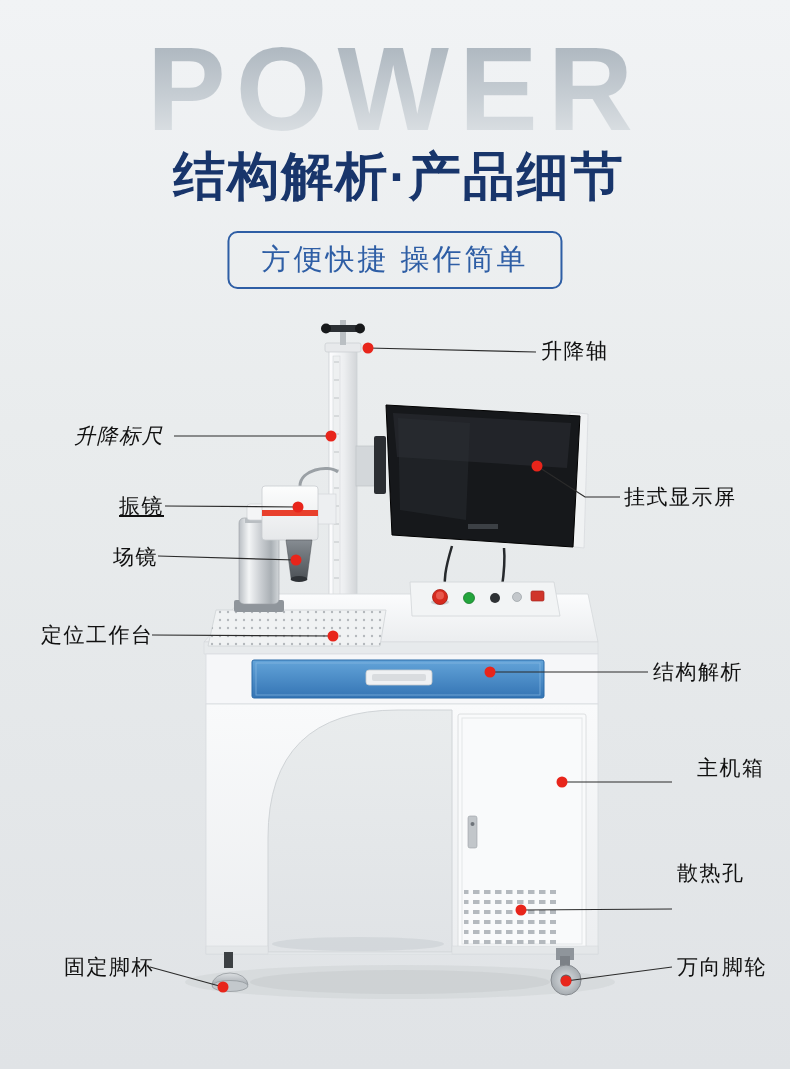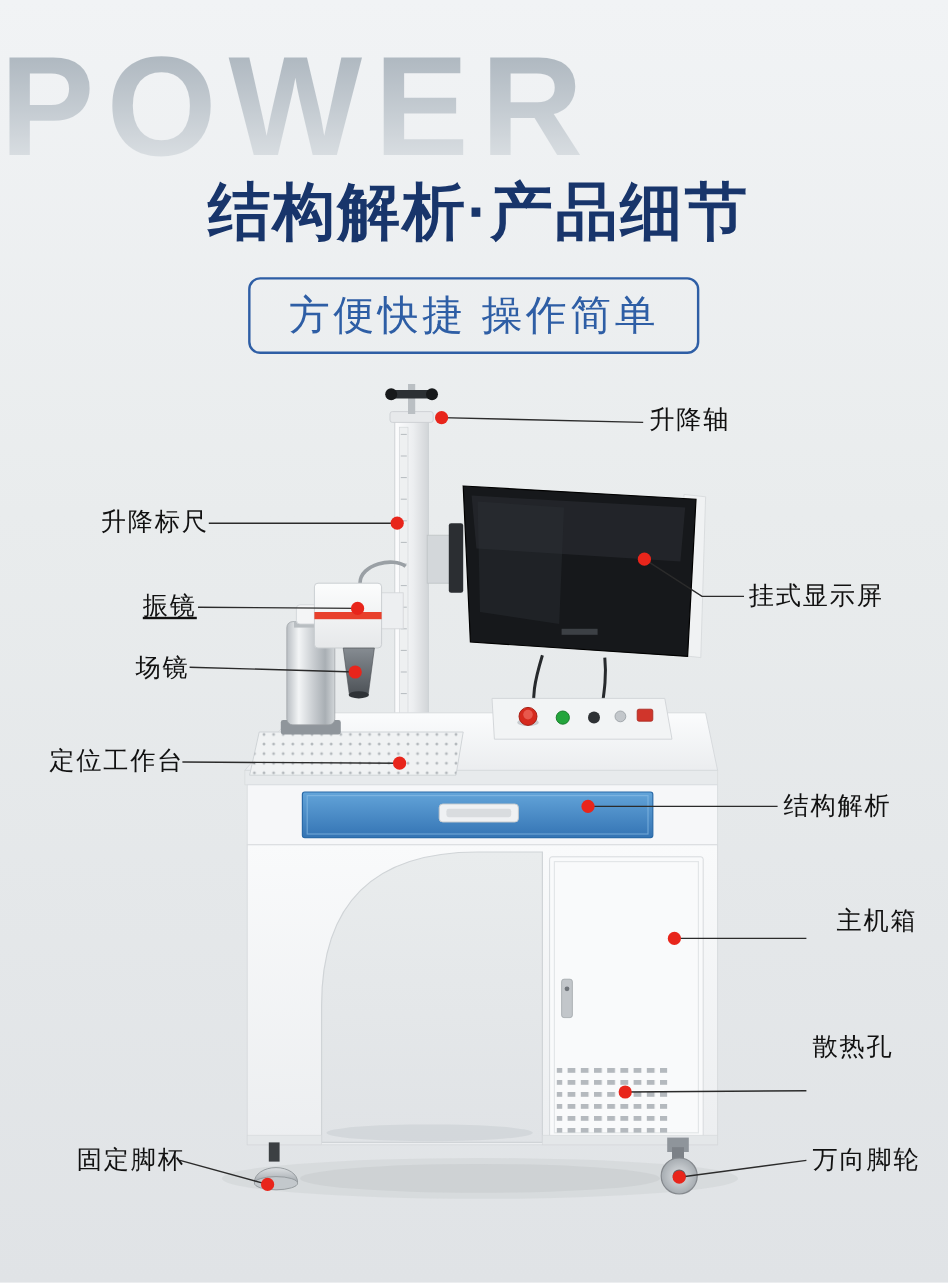--- a/index.html
+++ b/index.html
@@ -2,38 +2,38 @@
 <html><head>
 <meta charset="utf-8">
 <style>
   html,body{margin:0;padding:0;}
   .page{
     position:relative; width:790px; height:1069px; overflow:hidden;
     background:linear-gradient(180deg,#f1f3f5 0%,#e9eced 40%,#e0e3e6 100%);
     font-family:"Liberation Sans","DejaVu Sans",sans-serif;
   }
   .watermark{
-    position:absolute; top:30px; left:0; width:100%; 
+    position:absolute; top:30px; left:0; width:100%; text-align:center;
     font-size:118px; font-weight:700; letter-spacing:10px; line-height:1;
     background:linear-gradient(180deg,#a7b1ba 0%,#c6cdd3 55%,#e1e5e8 100%);
     -webkit-background-clip:text; background-clip:text; color:transparent;
     user-select:none;
   }
   .title{
     position:absolute; top:138px; left:0; width:100%; margin:4px;
     text-align:center; font-size:52px; font-weight:700; color:#18356b;
     letter-spacing:2px;
   }
   .subtitle-box{
     position:absolute; top:231px; left:50%; transform:translateX(-50%);
     border:2px solid #2e5ea5; border-radius:10px; padding:7px 32px;
     background:transparent;
   }
   .subtitle-box span{
-    font-size:34px; color:#2e5ea5; letter-spacing:3px; font-weight:500;
+    font-size:29px; color:#2e5ea5; letter-spacing:3px; font-weight:500;
     white-space:nowrap;
   }
   .callout-label{
     position:absolute; font-size:21px; color:#111; font-weight:500;
     letter-spacing:1.5px; white-space:nowrap; line-height:22px;
   }
   svg{position:absolute; top:0; left:0;}
 </style>
 </head>
 <body>
@@ -220,21 +220,21 @@
     </g>
   </svg>
 
   <div class="watermark">POWER</div>
   <h1 class="title">结构解析·产品细节</h1>
   <div class="subtitle-box">
     <span>方便快捷 操作简单</span>
   </div>
 
   <div class="callout-label" style="left:541px; top:340px;text-align:right;">升降轴</div>
-  <div class="callout-label" style="left:84px;  top:425px;">升降标尺</div>
+  <div class="callout-label" style="left:74px;  top:425px;font-style:italic;">升降标尺</div>
   <div class="callout-label" style="left:119px; top:495px;text-decoration:underline;">振镜</div>
   <div class="callout-label" style="left:113px; top:546px;">场镜</div>
   <div class="callout-label" style="left:41px;  top:624px;text-align:right;">定位工作台</div>
   <div class="callout-label" style="left:624px; top:486px;">挂式显示屏</div>
   <div class="callout-label" style="left:653px; top:661px;">结构解析</div>
   <div class="callout-label" style="left:677px; top:757px;margin-left:20px;">主机箱</div>
   <div class="callout-label" style="left:677px; top:862px;">散热孔</div>
   <div class="callout-label" style="left:64px;  top:956px;">固定脚杯</div>
   <div class="callout-label" style="left:677px; top:956px;">万向脚轮</div>
 

